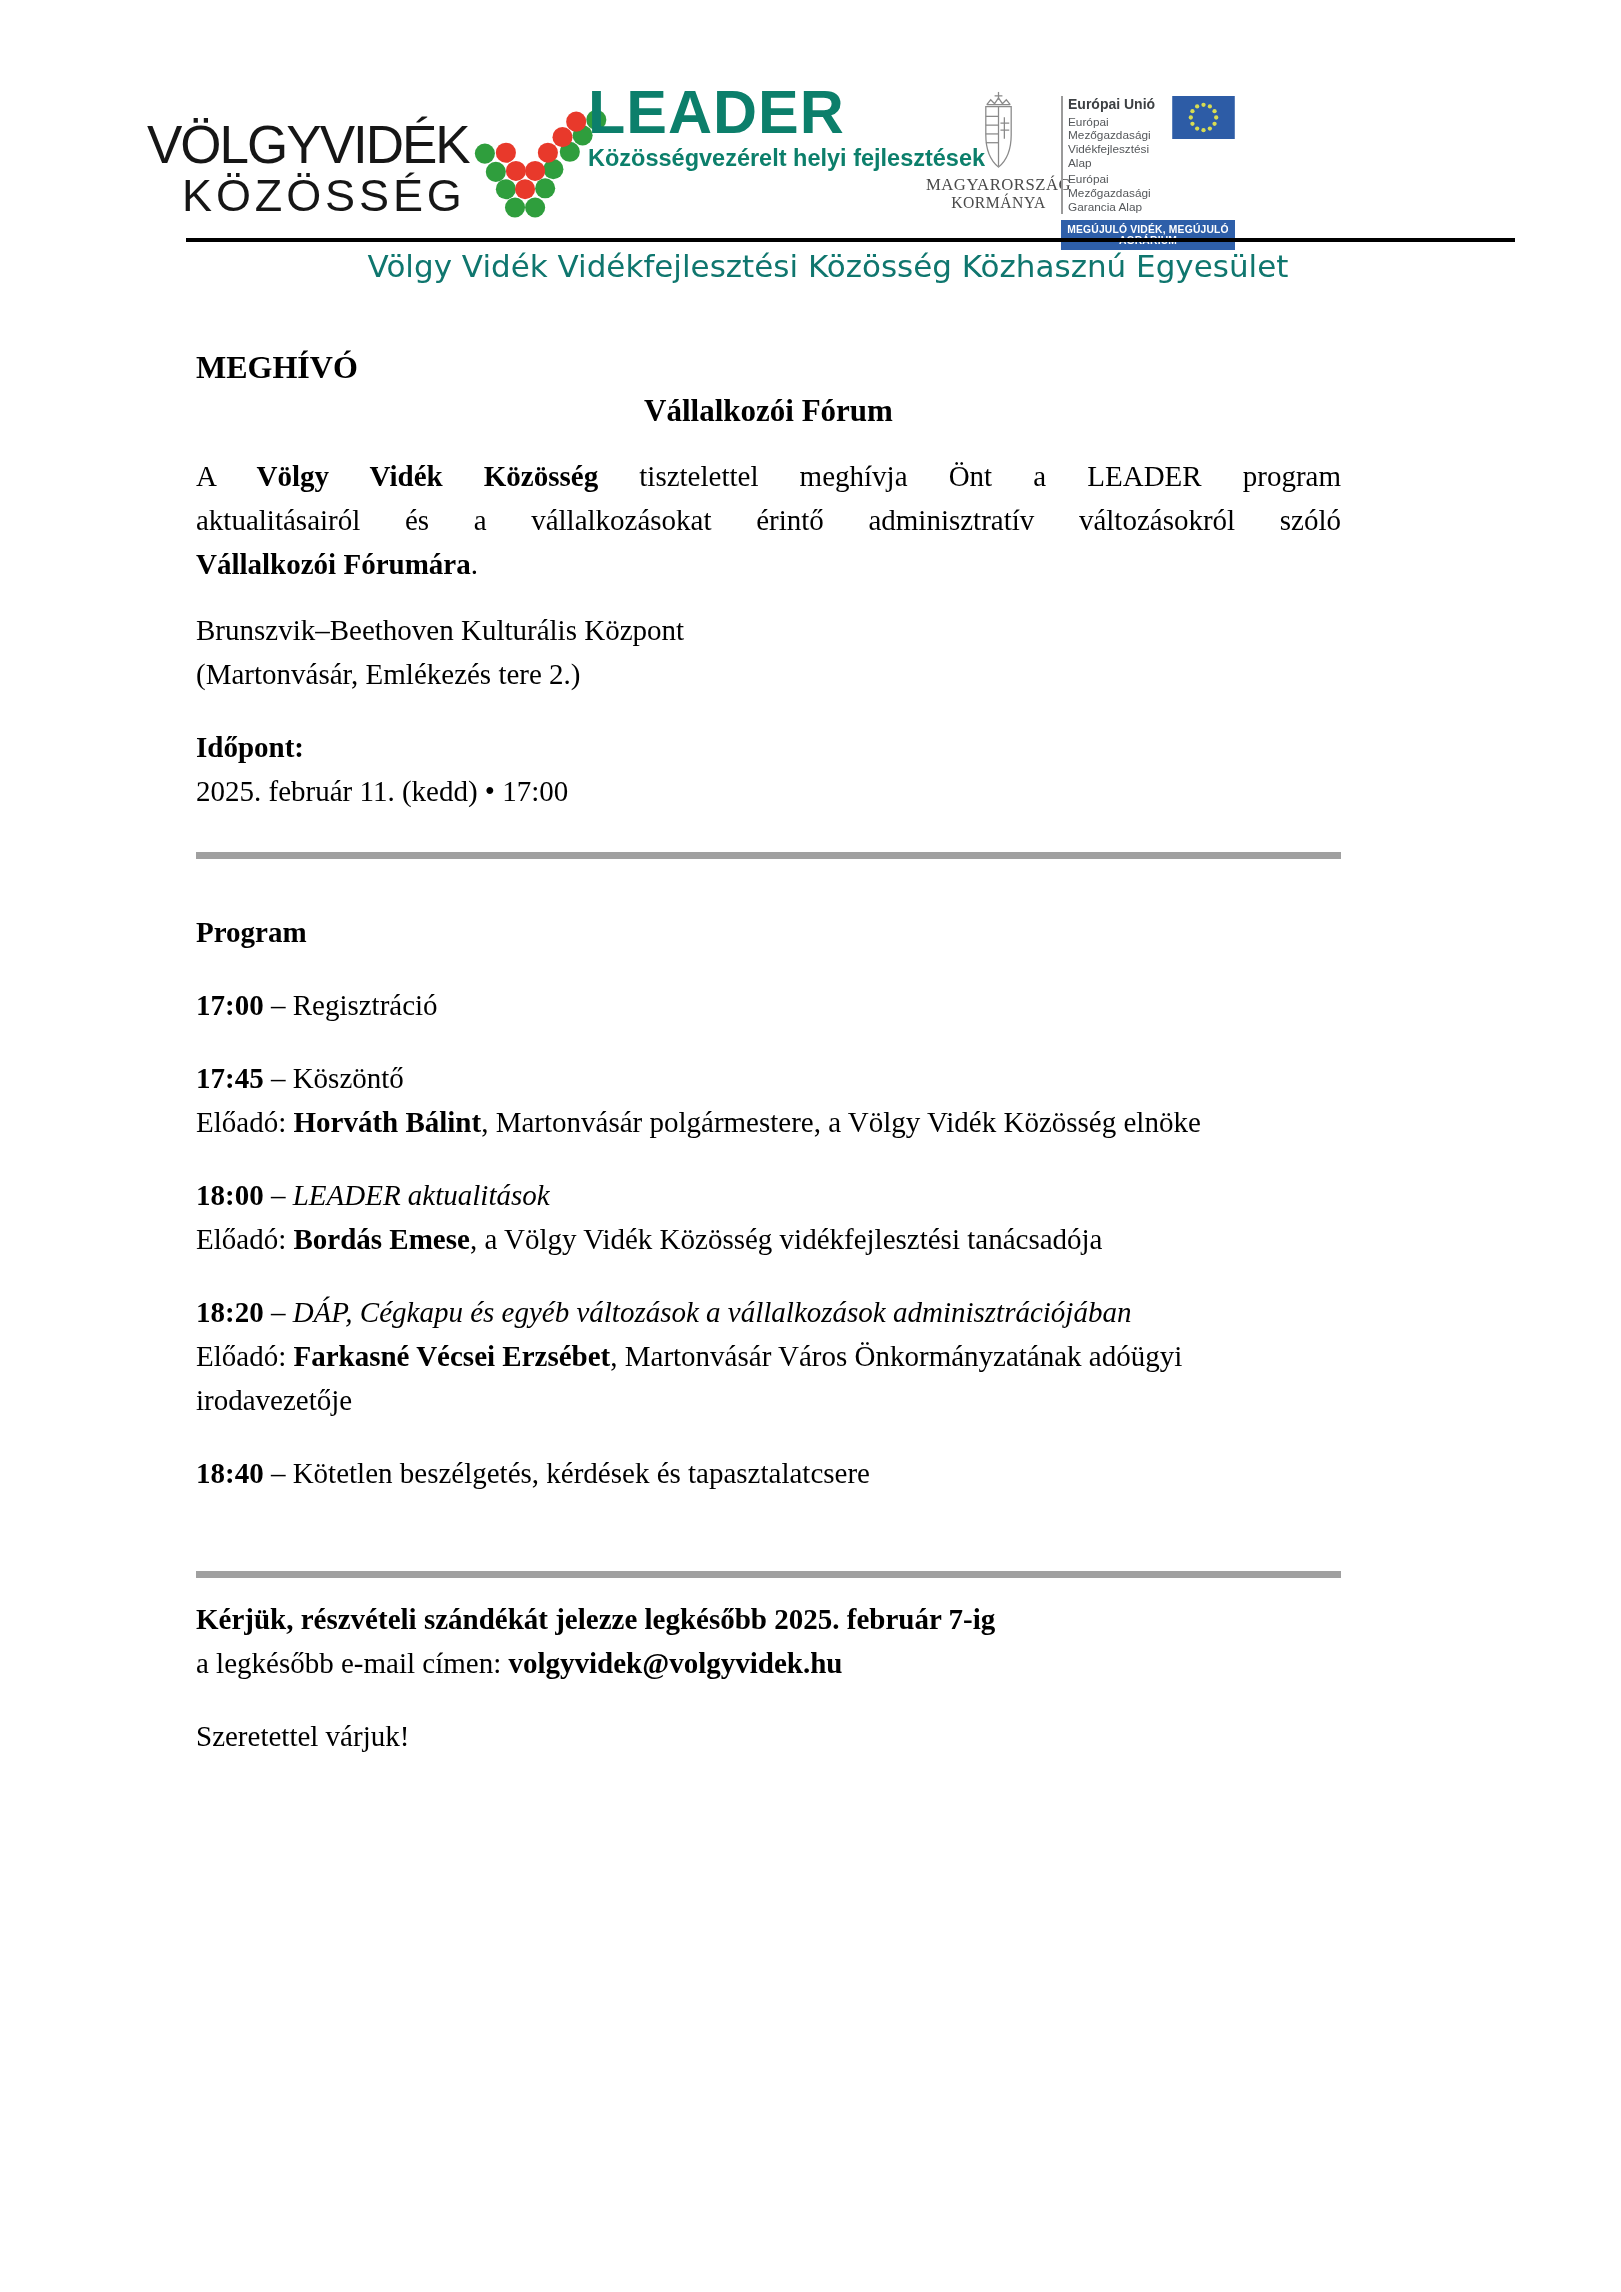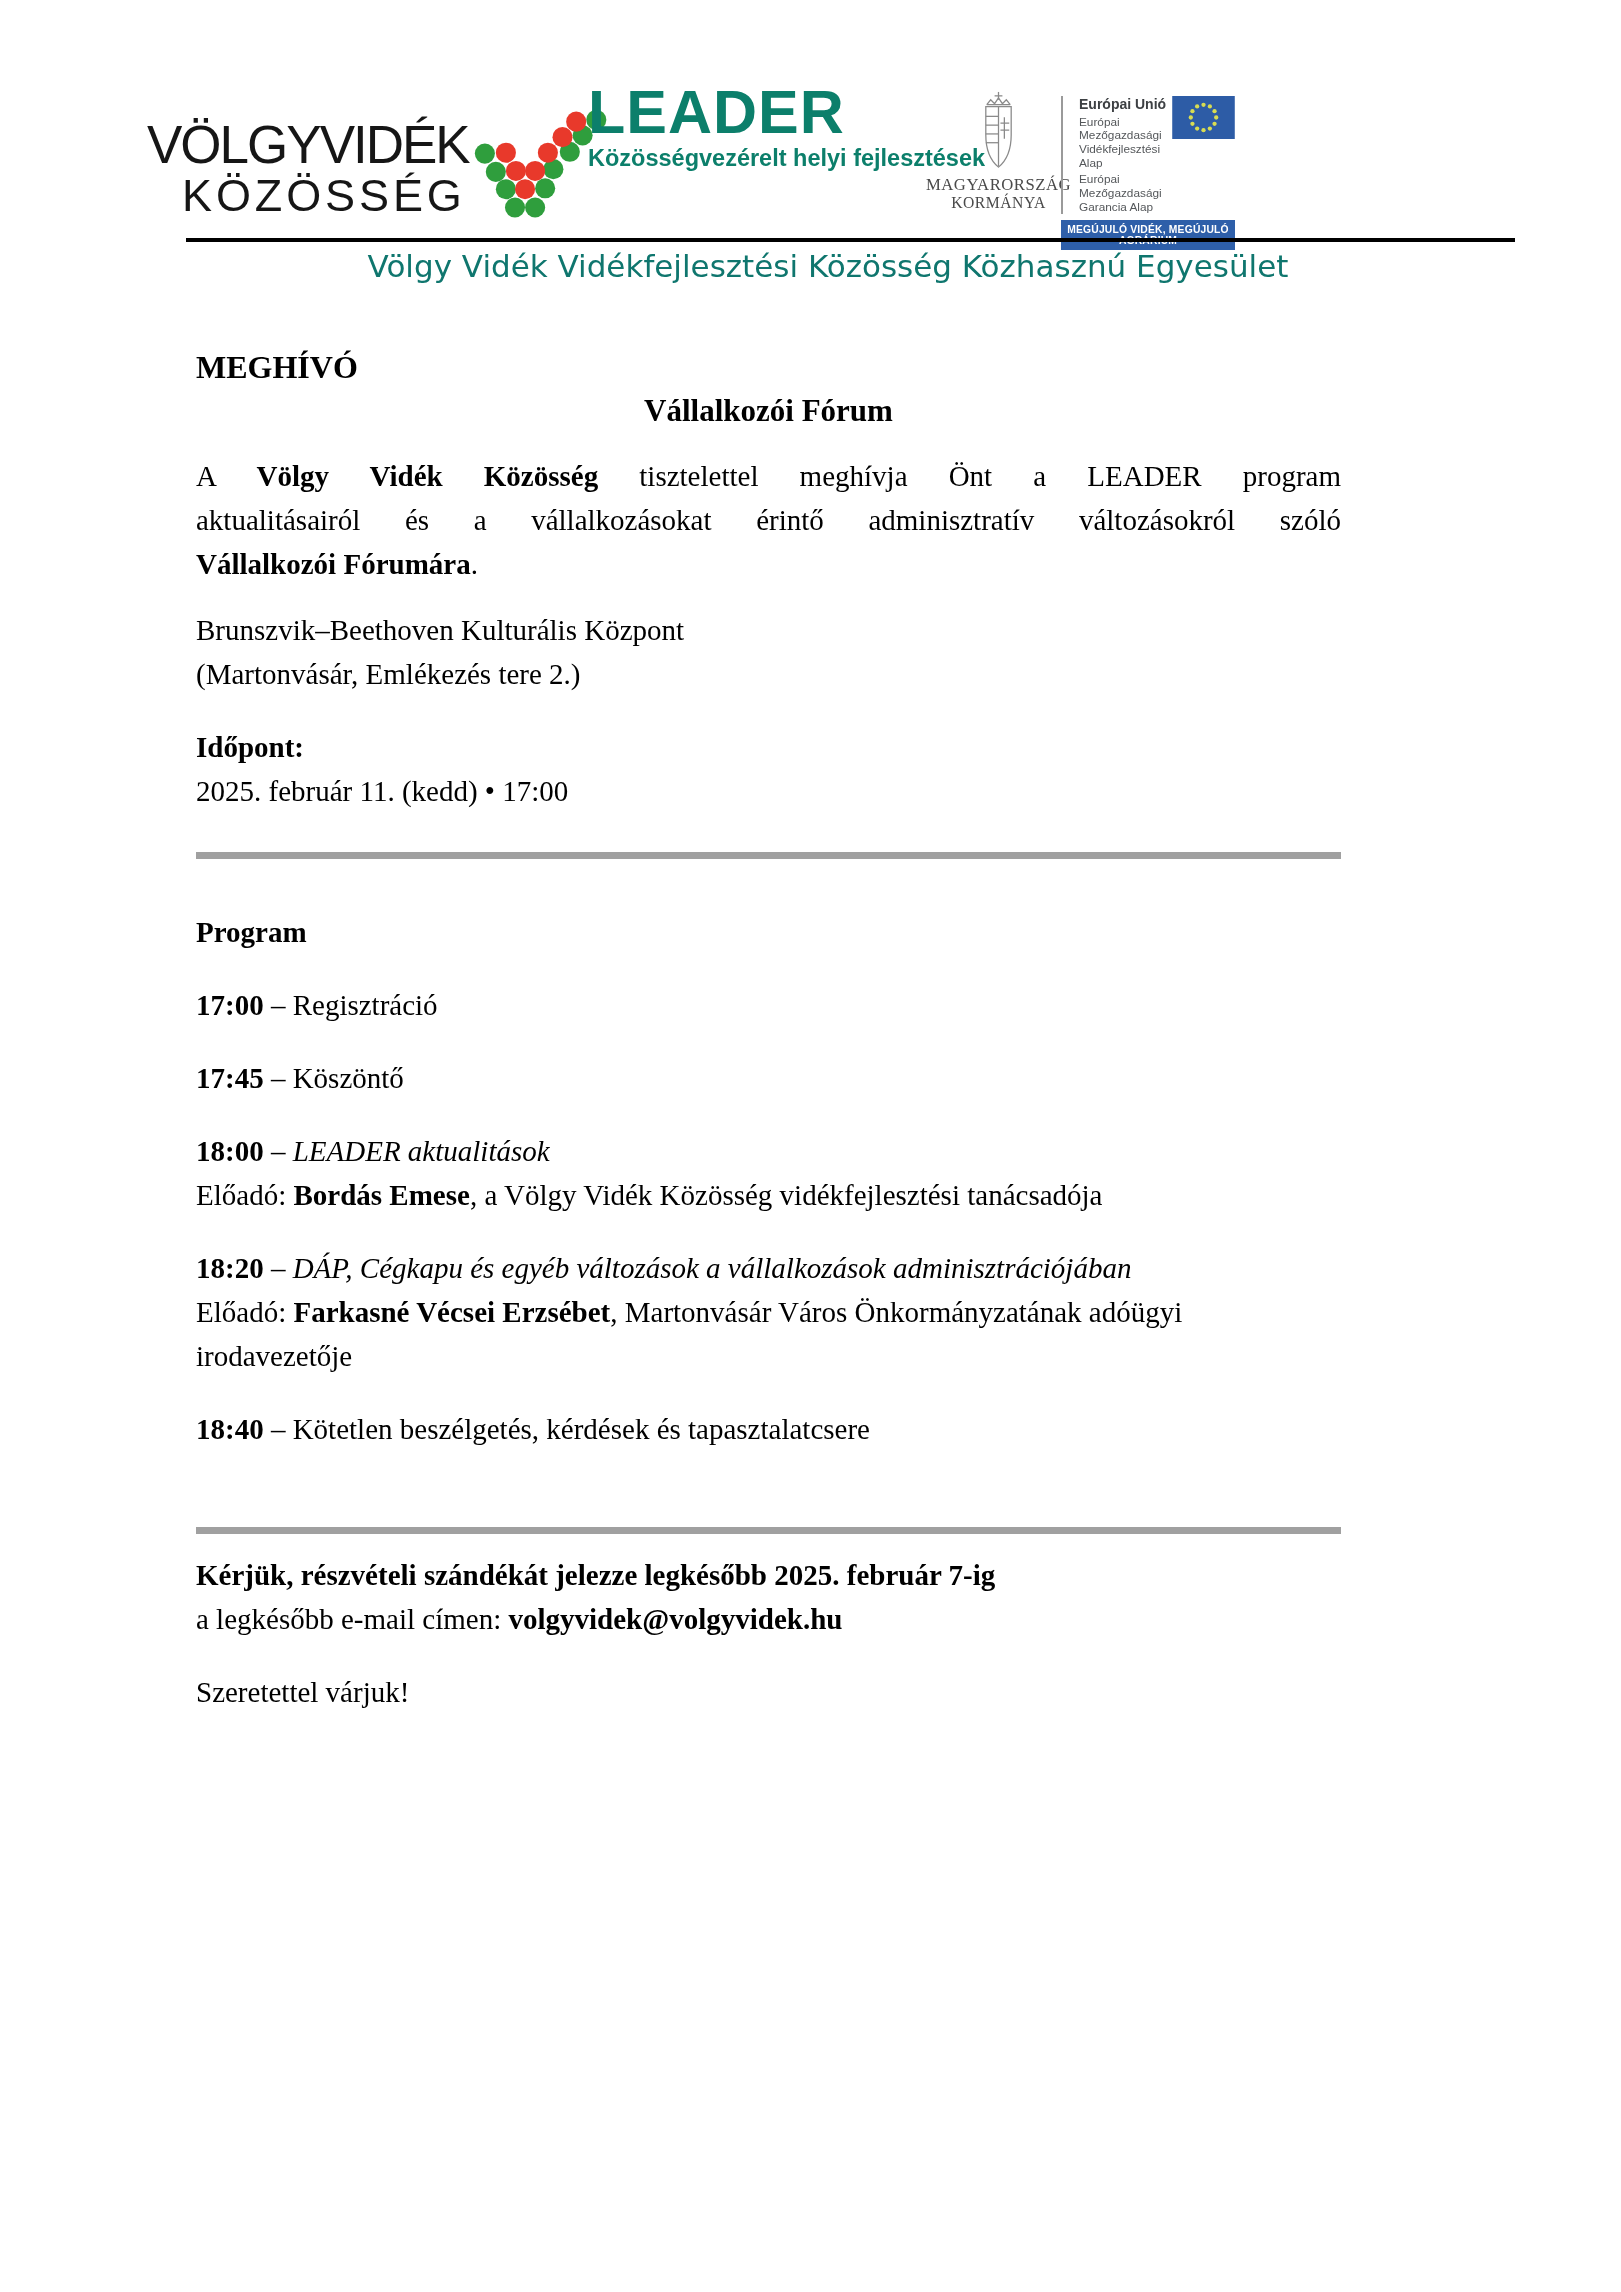--- a/index.html
+++ b/index.html
@@ -17,21 +17,21 @@
   .logo-leader{position:absolute;left:588px;top:82px;font-family:"Liberation Sans",sans-serif;color:#0c7f6b;}
   .leader-t{font-size:61px;line-height:61px;font-weight:bold;letter-spacing:1px;}
   .leader-s{font-size:23.5px;line-height:27.4px;font-weight:bold;margin-top:2px;}
 
   .logo-gov{position:absolute;left:925px;top:90px;width:147px;text-align:center;color:#4a4a4a;}
   .gov-crest{display:block;margin:0 auto;}
   .gov-l1{font-size:16.7px;line-height:18.6px;letter-spacing:0.5px;margin-top:3.9px;}
   .gov-l2{font-size:15.7px;line-height:17.6px;letter-spacing:0.5px;}
 
   .logo-eu{position:absolute;left:1061px;top:96px;width:174px;font-family:"Liberation Sans",sans-serif;}
-  .eu-top{display:flex;border-left:2px solid #9a9a9a;padding-left:16px;gap:5.9px;}
+  .eu-top{display:flex;border-left:2px solid #9a9a9a;padding-left:5px;gap:5.9px;}
   .eu-texts{width:102px;}
   .eu-title{font-size:14px;font-weight:bold;color:#3d4043;line-height:16.7px;}
   .eu-fund{font-size:11.8px;color:#54575a;line-height:13.7px;margin-top:2.9px;}
   .eu-flag svg{display:block;}
   .eu-banner{margin-top:5.9px;background:#2e5fa9;color:#fff;font-size:10.3px;font-weight:bold;
              text-align:center;padding:3.9px 2px;letter-spacing:0.2px;}
 
   .logo-kap{position:absolute;left:1276px;top:71px;width:231px;font-family:"Liberation Sans",sans-serif;}
   .kap-row{display:flex;align-items:flex-start;}
   .kap-mark{margin-top:15.7px;}
@@ -188,20 +188,21 @@
       <div class="divider d1"></div>
 
       <div class="prog-label">Program</div>
 
       <div class="pitem">
         <div><span class="b">17:00</span><span> – </span><span>Regisztráció</span></div>
       </div>
 
       <div class="pitem">
         <div><span class="b">17:45</span><span> – </span><span>Köszöntő</span></div>
+        <div><span>Előadó: </span><span class="b">Horváth Bálint</span><span>, Martonvásár polgármestere, a Völgy Vidék Közösség elnöke</span></div>
       </div>
 
       <div class="pitem">
         <div><span class="b">18:00</span><span> – </span><span class="it">LEADER aktualitások</span></div>
         <div><span>Előadó: </span><span class="b">Bordás Emese</span><span>, a Völgy Vidék Közösség vidékfejlesztési tanácsadója</span></div>
       </div>
 
       <div class="pitem">
         <div><span class="b">18:20</span><span> – </span><span class="it">DÁP, Cégkapu és egyéb változások a vállalkozások adminisztrációjában</span></div>
         <div><span>Előadó: </span><span class="b">Farkasné Vécsei Erzsébet</span><span>, Martonvásár Város Önkormányzatának adóügyi irodavezetője</span></div>

